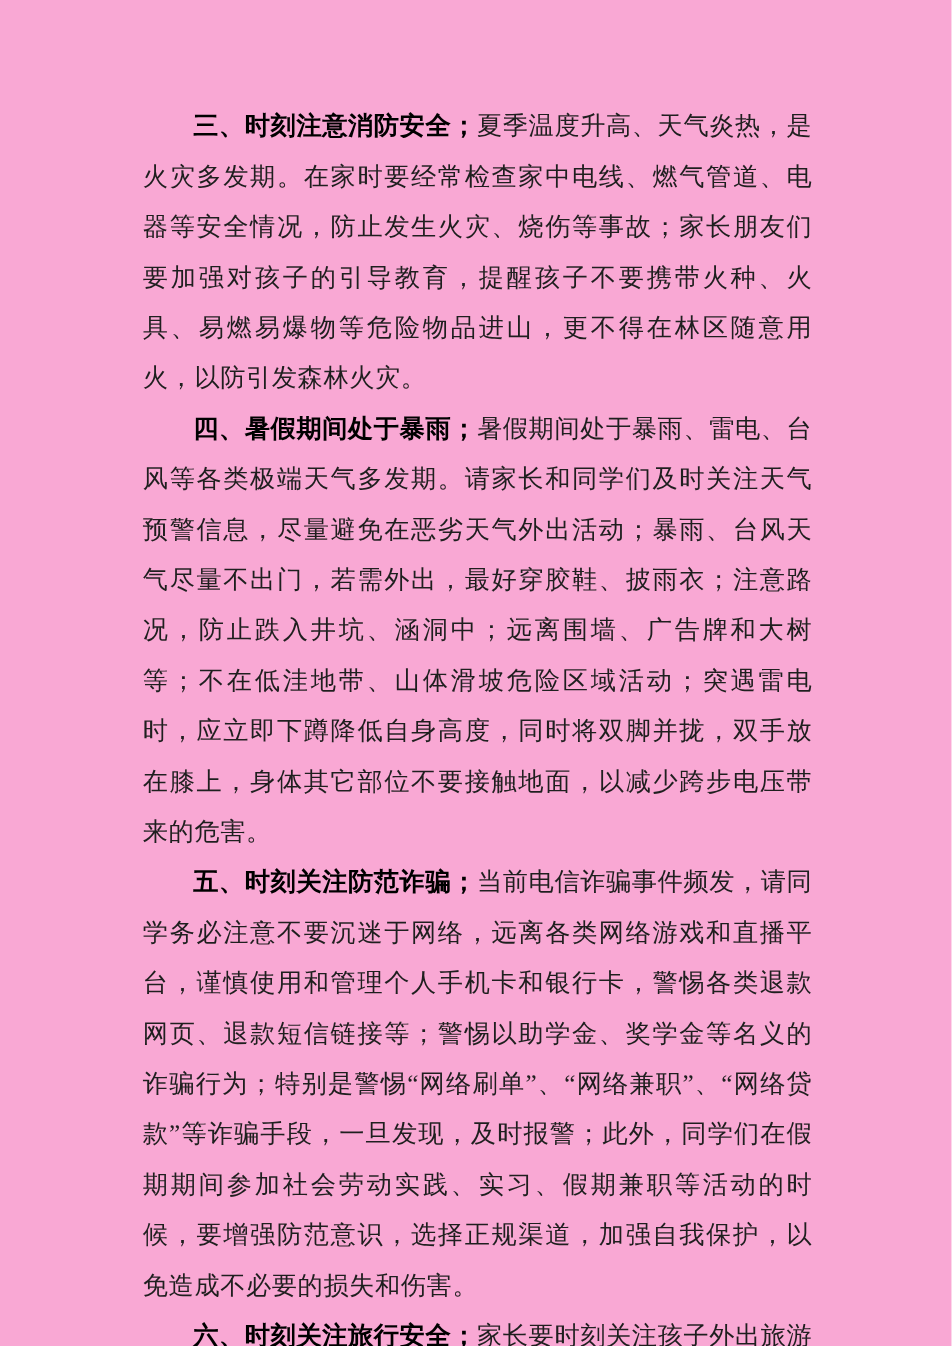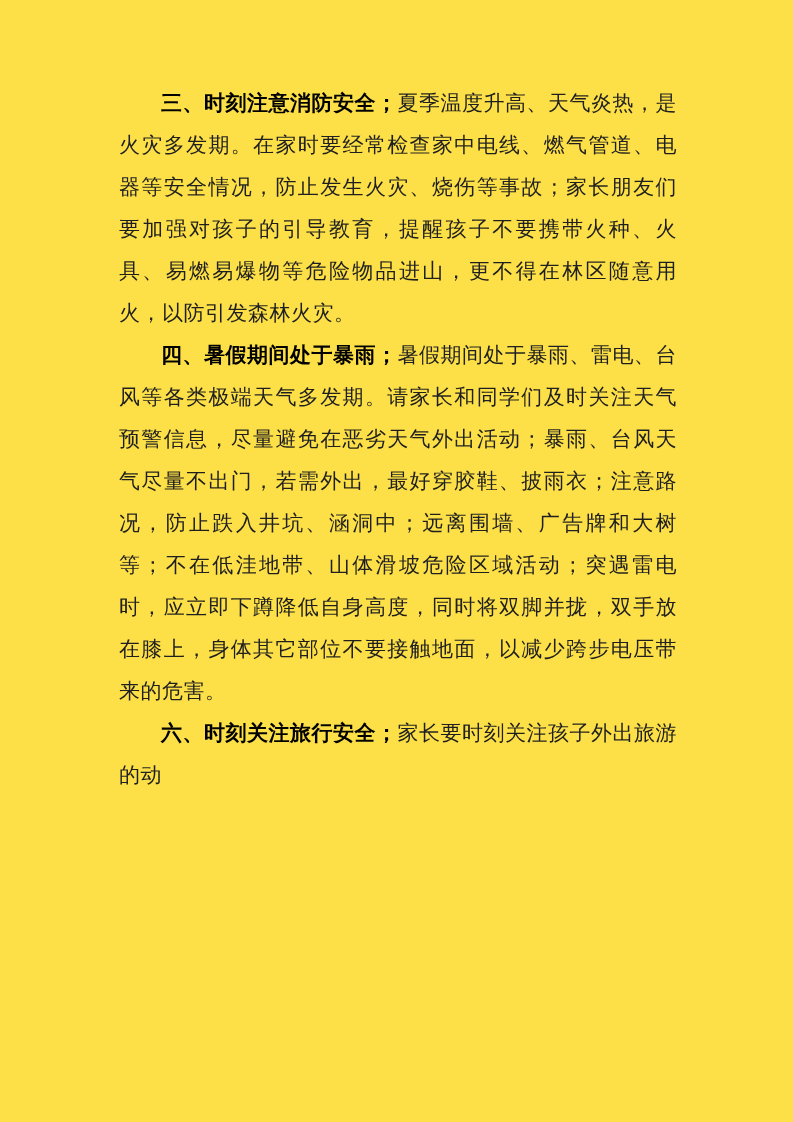--- a/index.html
+++ b/index.html
@@ -5,23 +5,23 @@
   * { box-sizing: border-box; }
   html, body {
     margin: 0;
     padding: 0;
     background: #ffffff;
   }
   .page {
     position: relative;
     width: 793px;
     height: 1122px;
-    background: #fde047;
+    background: #f9a8d4;
     overflow: hidden;
-    font-family: Liberation Mono, monospace;
+    font-family: Liberation Serif, serif;
   }
   .content {
     position: absolute;
     left: 119px;
     top: 84px;
     width: 558px;
     font-size: 21px;
     line-height: 42px;
     letter-spacing: 0.5px;
     text-align: justify;
@@ -48,19 +48,22 @@
   <div class="content">
 
     <p class="para">
       <span class="para-heading">三、时刻注意消防安全；</span><span class="para-body">夏季温度升高、天气炎热，是火灾多发期。在家时要经常检查家中电线、燃气管道、电器等安全情况，防止发生火灾、烧伤等事故；家长朋友们要加强对孩子的引导教育，提醒孩子不要携带火种、火具、易燃易爆物等危险物品进山，更不得在林区随意用火，以防引发森林火灾。</span>
     </p>
 
     <p class="para">
       <span class="para-heading">四、暑假期间处于暴雨；</span><span class="para-body">暑假期间处于暴雨、雷电、台风等各类极端天气多发期。请家长和同学们及时关注天气预警信息，尽量避免在恶劣天气外出活动；暴雨、台风天气尽量不出门，若需外出，最好穿胶鞋、披雨衣；注意路况，防止跌入井坑、涵洞中；远离围墙、广告牌和大树等；不在低洼地带、山体滑坡危险区域活动；突遇雷电时，应立即下蹲降低自身高度，同时将双脚并拢，双手放在膝上，身体其它部位不要接触地面，以减少跨步电压带来的危害。</span>
     </p>
 
+    <p class="para">
+      <span class="para-heading">五、时刻关注防范诈骗；</span><span class="para-body">当前电信诈骗事件频发，请同学务必注意不要沉迷于网络，远离各类网络游戏和直播平台，谨慎使用和管理个人手机卡和银行卡，警惕各类退款网页、退款短信链接等；警惕以助学金、奖学金等名义的诈骗行为；特别是警惕“网络刷单”、“网络兼职”、“网络贷款”等诈骗手段，一旦发现，及时报警；此外，同学们在假期期间参加社会劳动实践、实习、假期兼职等活动的时候，要增强防范意识，选择正规渠道，加强自我保护，以免造成不必要的损失和伤害。</span>
+    </p>
 
     <p class="para">
       <span class="para-heading">六、时刻关注旅行安全；</span><span class="para-body">家长要时刻关注孩子外出旅游的动</span>
     </p>
 
   </div>
 </div>
 
 </body></html>

